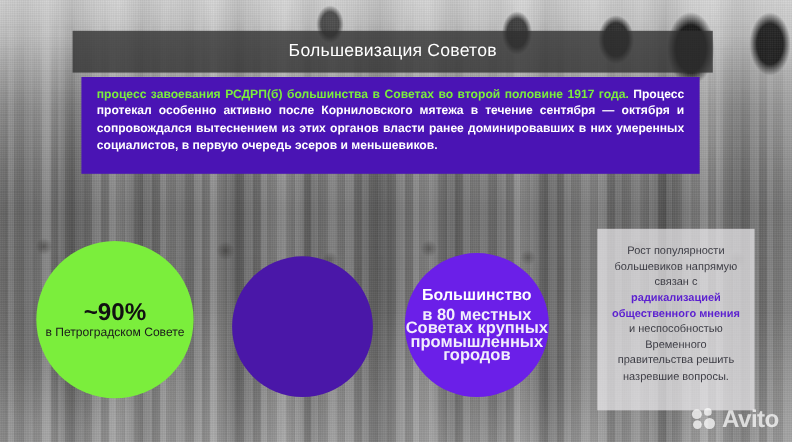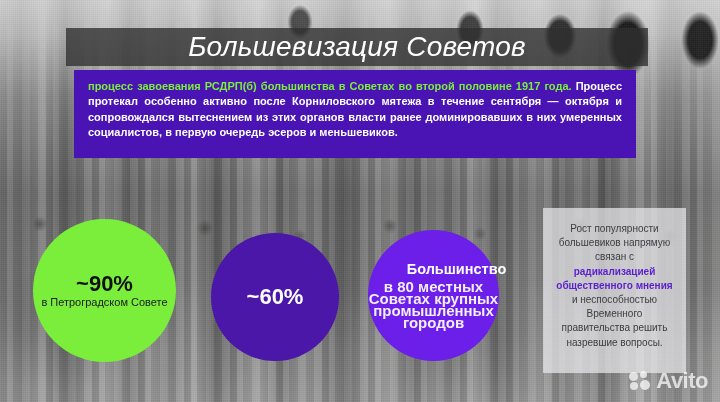--- a/index.html
+++ b/index.html
@@ -93,25 +93,24 @@
     top: 28px;
     width: 582px;
     height: 38px;
     background: rgba(48,48,48,0.78);
     display: flex;
     align-items: center;
     justify-content: center;
   }
   .title-bar .title-text {
     color: #ffffff;
-    font-size: 28px;
+    font-size: 16px;
     font-weight: 400;
     letter-spacing: .2px;
     white-space: nowrap;
-    font-style: italic;
   }
 
   
   .def-box {
     position: absolute;
     left: 74px;
     top: 70px;
     width: 562px;
     height: 88px;
     background: #4a14b4;
@@ -188,21 +187,21 @@
   #circle-moscow .sub { color: #f0ecf8; }
 
   #circle-cities {
     left: 368px;
     top: 230px;
     width: 131px;
     height: 131px;
     background: #6b1fe8;
     color: #ffffff;
   }
-  #circle-cities .big { font-size: 14.5px; margin-bottom: 3px; padding-left: 46px; }
+  #circle-cities .big { font-size: 14.5px; margin-bottom: 3px; }
   #circle-cities .sub { color: #f2eefc; font-size: 15px; line-height: 12px; font-weight: bold; }
 
   
   .note-panel {
     position: absolute;
     left: 543px;
     top: 208px;
     width: 143px;
     height: 165px;
     background: rgba(233,232,234,0.72);
@@ -273,21 +272,20 @@
     <p><span class="hl-green">процесс завоевания РСДРП(б) большинства в Советах во второй половине 1917 года.</span><span> Процесс протекал особенно активно после Корниловского мятежа в течение сентября — октября и сопровождался вытеснением из этих органов власти ранее доминировавших в них умеренных социалистов, в первую очередь эсеров и меньшевиков.</span></p>
   </div>
 
 
   <div class="circle" id="circle-petrograd">
     <div class="big">~90%</div>
     <div class="sub">в Петроградском Совете</div>
   </div>
 
   <div class="circle" id="circle-moscow">
-    <div class="big">~60%</div>
   </div>
 
   <div class="circle" id="circle-cities">
     <div class="big">Большинство</div>
     <div class="sub">в 80 местных Советах крупных промышленных городов</div>
   </div>
 
   <div class="note-panel">
     <p><span>Рост популярности большевиков напрямую связан с </span><span class="hl-purple">радикализацией общественного мнения</span><span> и неспособностью Временного правительства решить назревшие вопросы.</span></p>
   </div>

